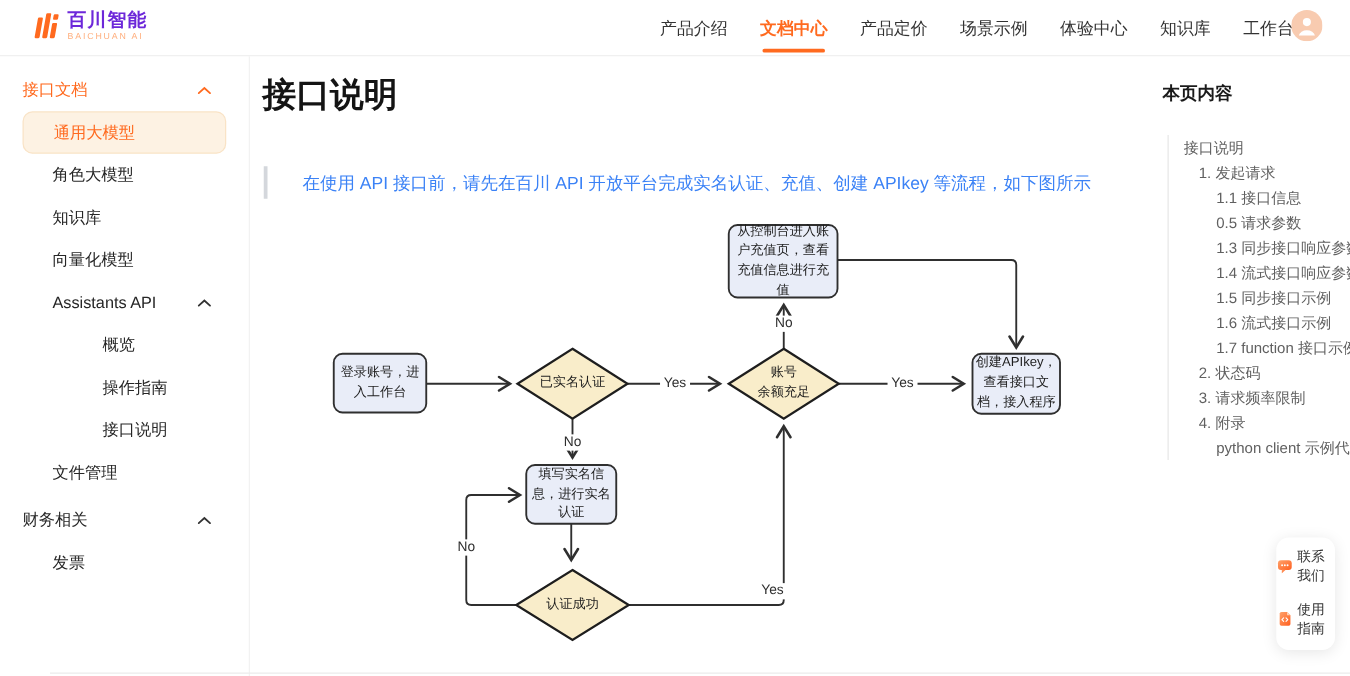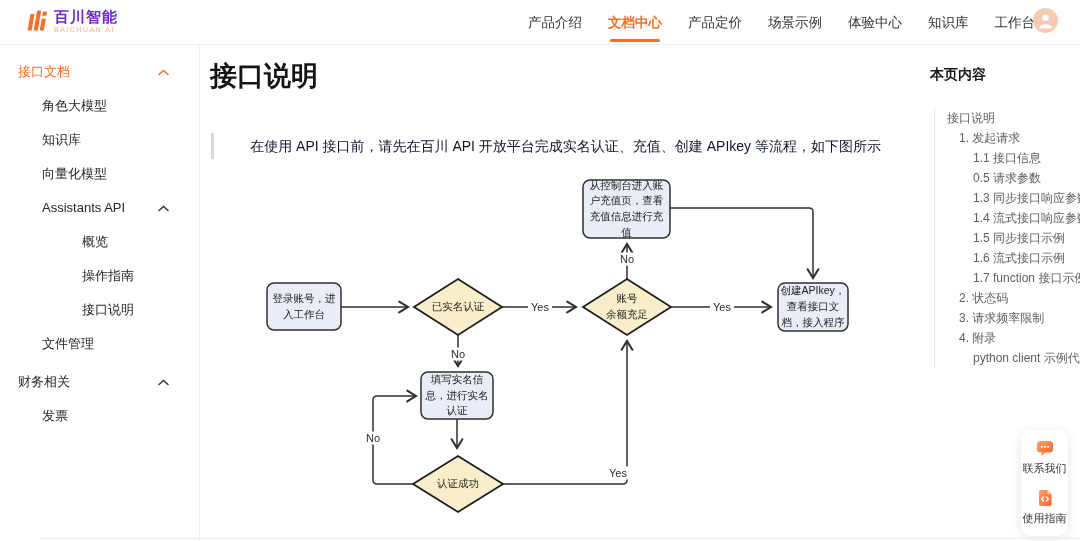--- a/index.html
+++ b/index.html
@@ -24,39 +24,39 @@
   .side-item.lv0 { padding-left:18px; }
   .side-item.lv1 { padding-left:42px; }
   .side-item.lv2 { padding-left:58px;margin-left:24px; }
   .side-item.orange { color:#FF6A1F; }
   .side-item .chev { position:absolute; right:30px; top:14px; }
   .side-item.active { margin:0 18px; padding-left:24px; background:#FDF2E3; border:1px solid #F9E3C6; border-radius:8px; color:#FF6A1F; line-height:32px; }
   .side-item.gap { margin-top:4px; }
 
   
   .page-title { position:absolute; left:210px; top:58px; font-size:27px; font-weight:bold; color:#141414; }
-  .intro-quote { position:absolute; left:211px; top:133px; width:670px; border-left:3px solid #d4d7dc; padding:3px 0 3px 13px; font-size:14px; color:#0f172a; line-height:20px;text-align:right; }
+  .intro-quote { position:absolute; left:211px; top:133px; width:670px; border-left:3px solid #d4d7dc; padding:3px 0 3px 28px; font-size:14px; color:#3b82f6; line-height:20px; }
 
   
   .flow { position:absolute; left:250px; top:170px; width:620px; height:360px; }
   .flow svg.shapes { position:absolute; left:0; top:0; }
   .fnode { position:absolute; display:flex; flex-direction:column; align-items:center; justify-content:center; text-align:center; font-size:10.5px; line-height:1.5; color:#1d1d1d; }
   .elabel { position:absolute; transform:translate(-50%,-50%); background:#fff; padding:0 3px; font-size:11px; color:#2f2f2f; line-height:13px; }
 
   
   .toc-title { position:absolute; left:930px; top:66px; font-size:14px; font-weight:bold; color:#1a1a1a; }
   .toc-list { position:absolute; left:934px; top:108px; width:146px; border-left:1px solid #e8e8e8; }
   .toc-item { height:20px; line-height:20px; font-size:12px; color:#606060; cursor:pointer; white-space:nowrap; overflow:hidden; }
   .toc-item.lv0 { padding-left:12px; }
   .toc-item.lv1 { padding-left:24px; }
   .toc-item.lv2 { padding-left:38px; }
 
   
   .float-card { position:absolute; left:1021px; top:430px; width:47px; padding:8px 0 10px; background:#fff; border-radius:10px; box-shadow:0 2px 12px rgba(0,0,0,0.10); display:flex; flex-direction:column; align-items:center; gap:12px; }
-  .float-item { display:flex; flex-direction:column; align-items:center; gap:3px; cursor:pointer; }
+  .float-item { display:flex; flex-direction:row; align-items:center; gap:3px; cursor:pointer; }
   .float-item .flabel { font-size:11px; color:#333; }
 
   .bottom-line { position:absolute; left:40px; top:538px; width:1040px; height:1px; background:#ececec; }
 </style>
 </head>
 <body>
 
 <div class="page">
 
   <div class="header">
@@ -91,20 +91,23 @@
       </svg>
     </div>
   </div>
 
   <div class="sidebar">
     <div class="side-item lv0 orange">
       <span>接口文档</span>
       <svg class="chev" width="11" height="7" viewBox="0 0 11 7">
           <polyline points="1,5.5 5.5,1.5 10,5.5" fill="none" stroke="#FF6A1F" stroke-width="1.5" stroke-linecap="round"></polyline>
         </svg>
+    </div>
+    <div class="side-item lv1 active">
+      <span>通用大模型</span>
     </div>
     <div class="side-item lv1">
       <span>角色大模型</span>
     </div>
     <div class="side-item lv1">
       <span>知识库</span>
     </div>
     <div class="side-item lv1">
       <span>向量化模型</span>
     </div>

